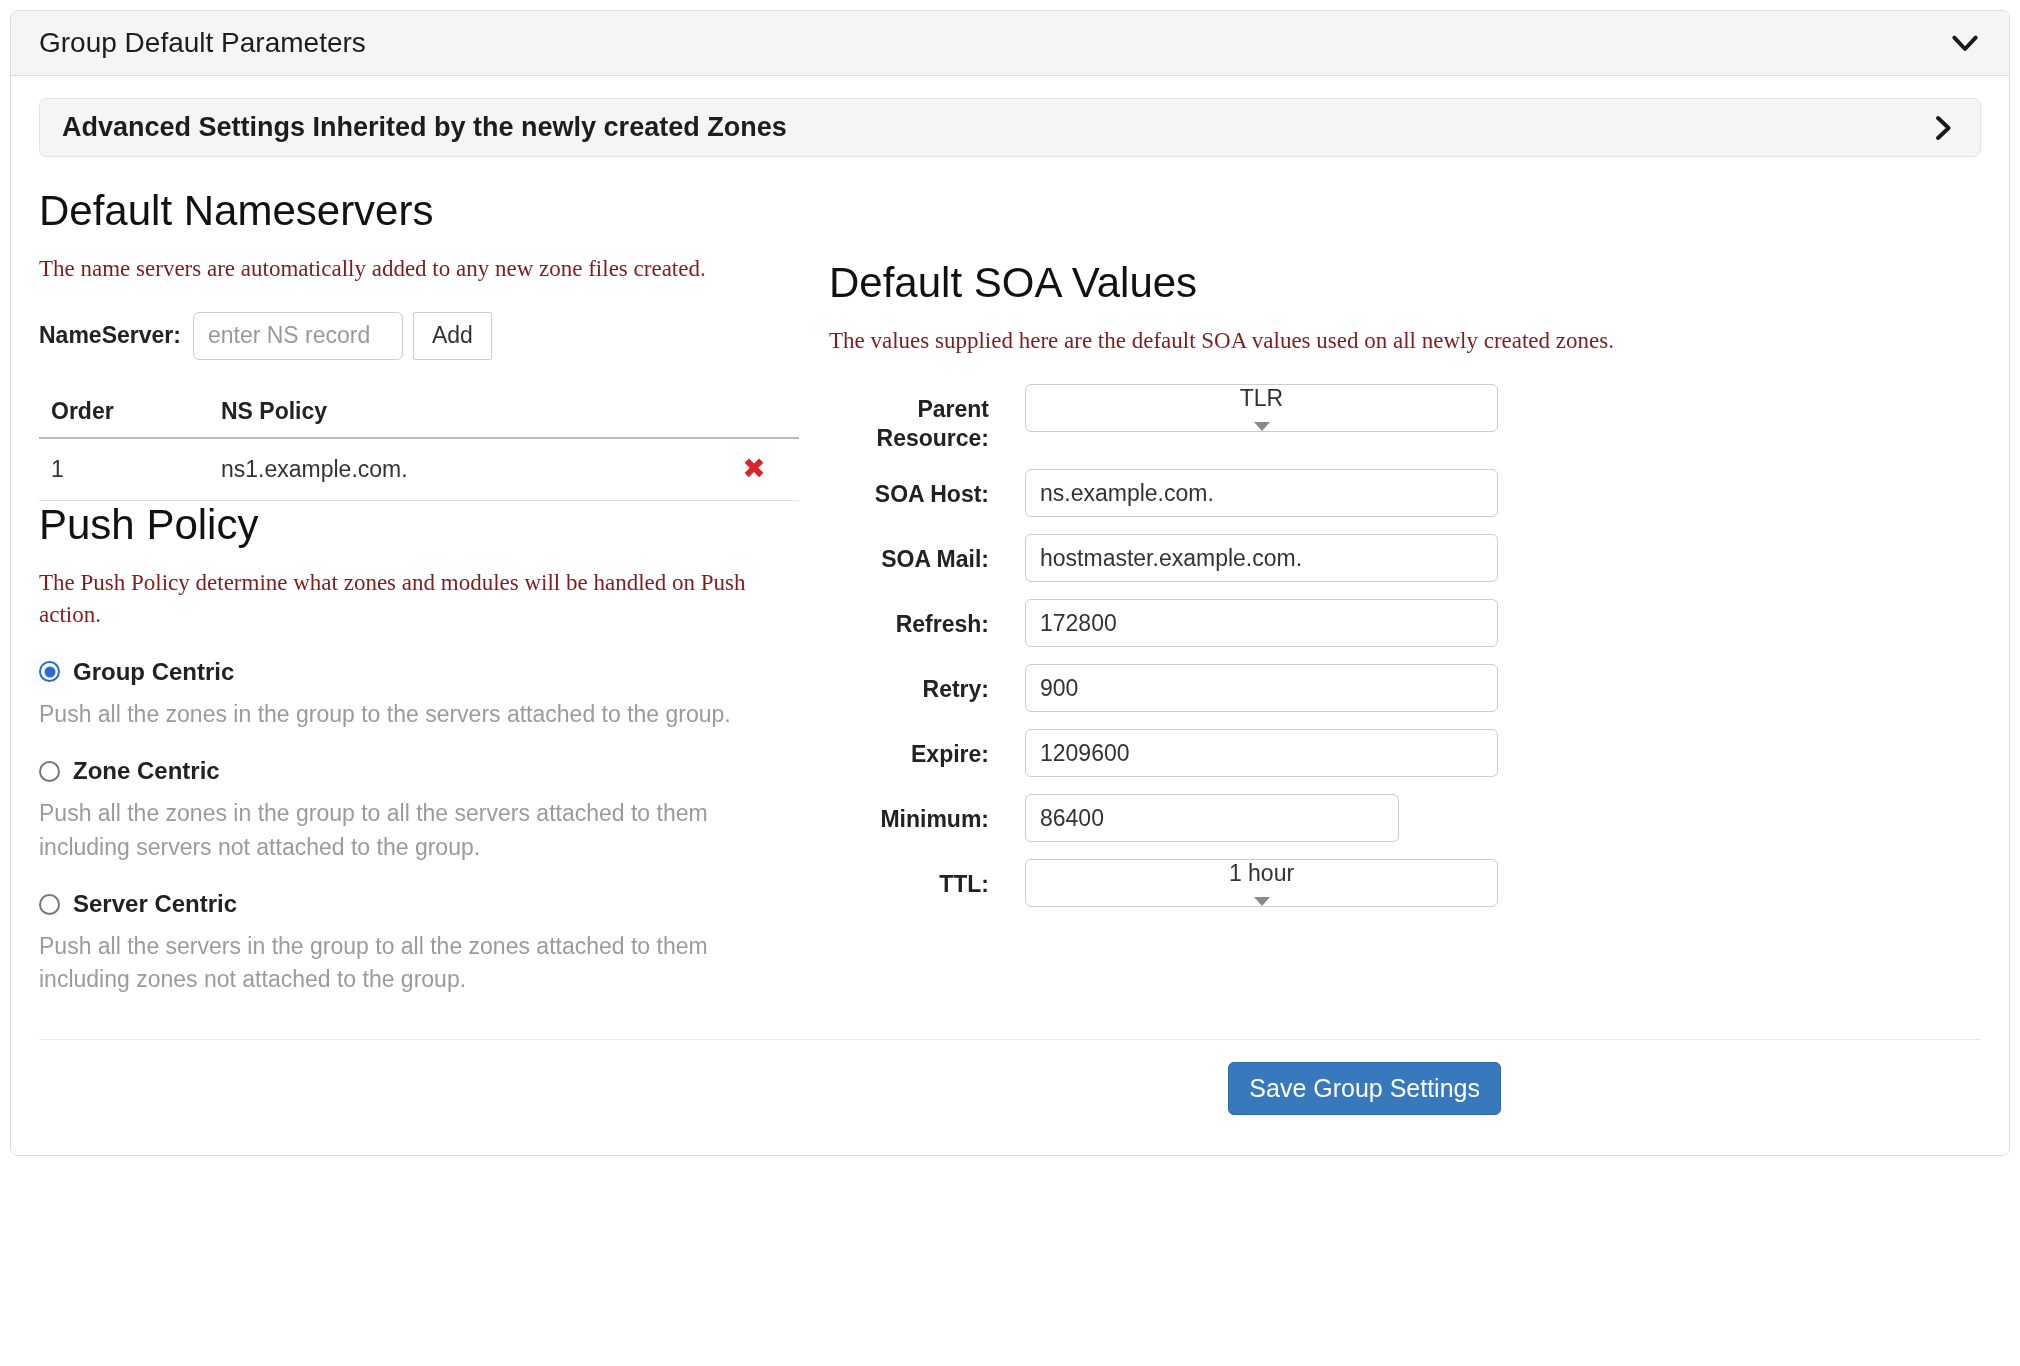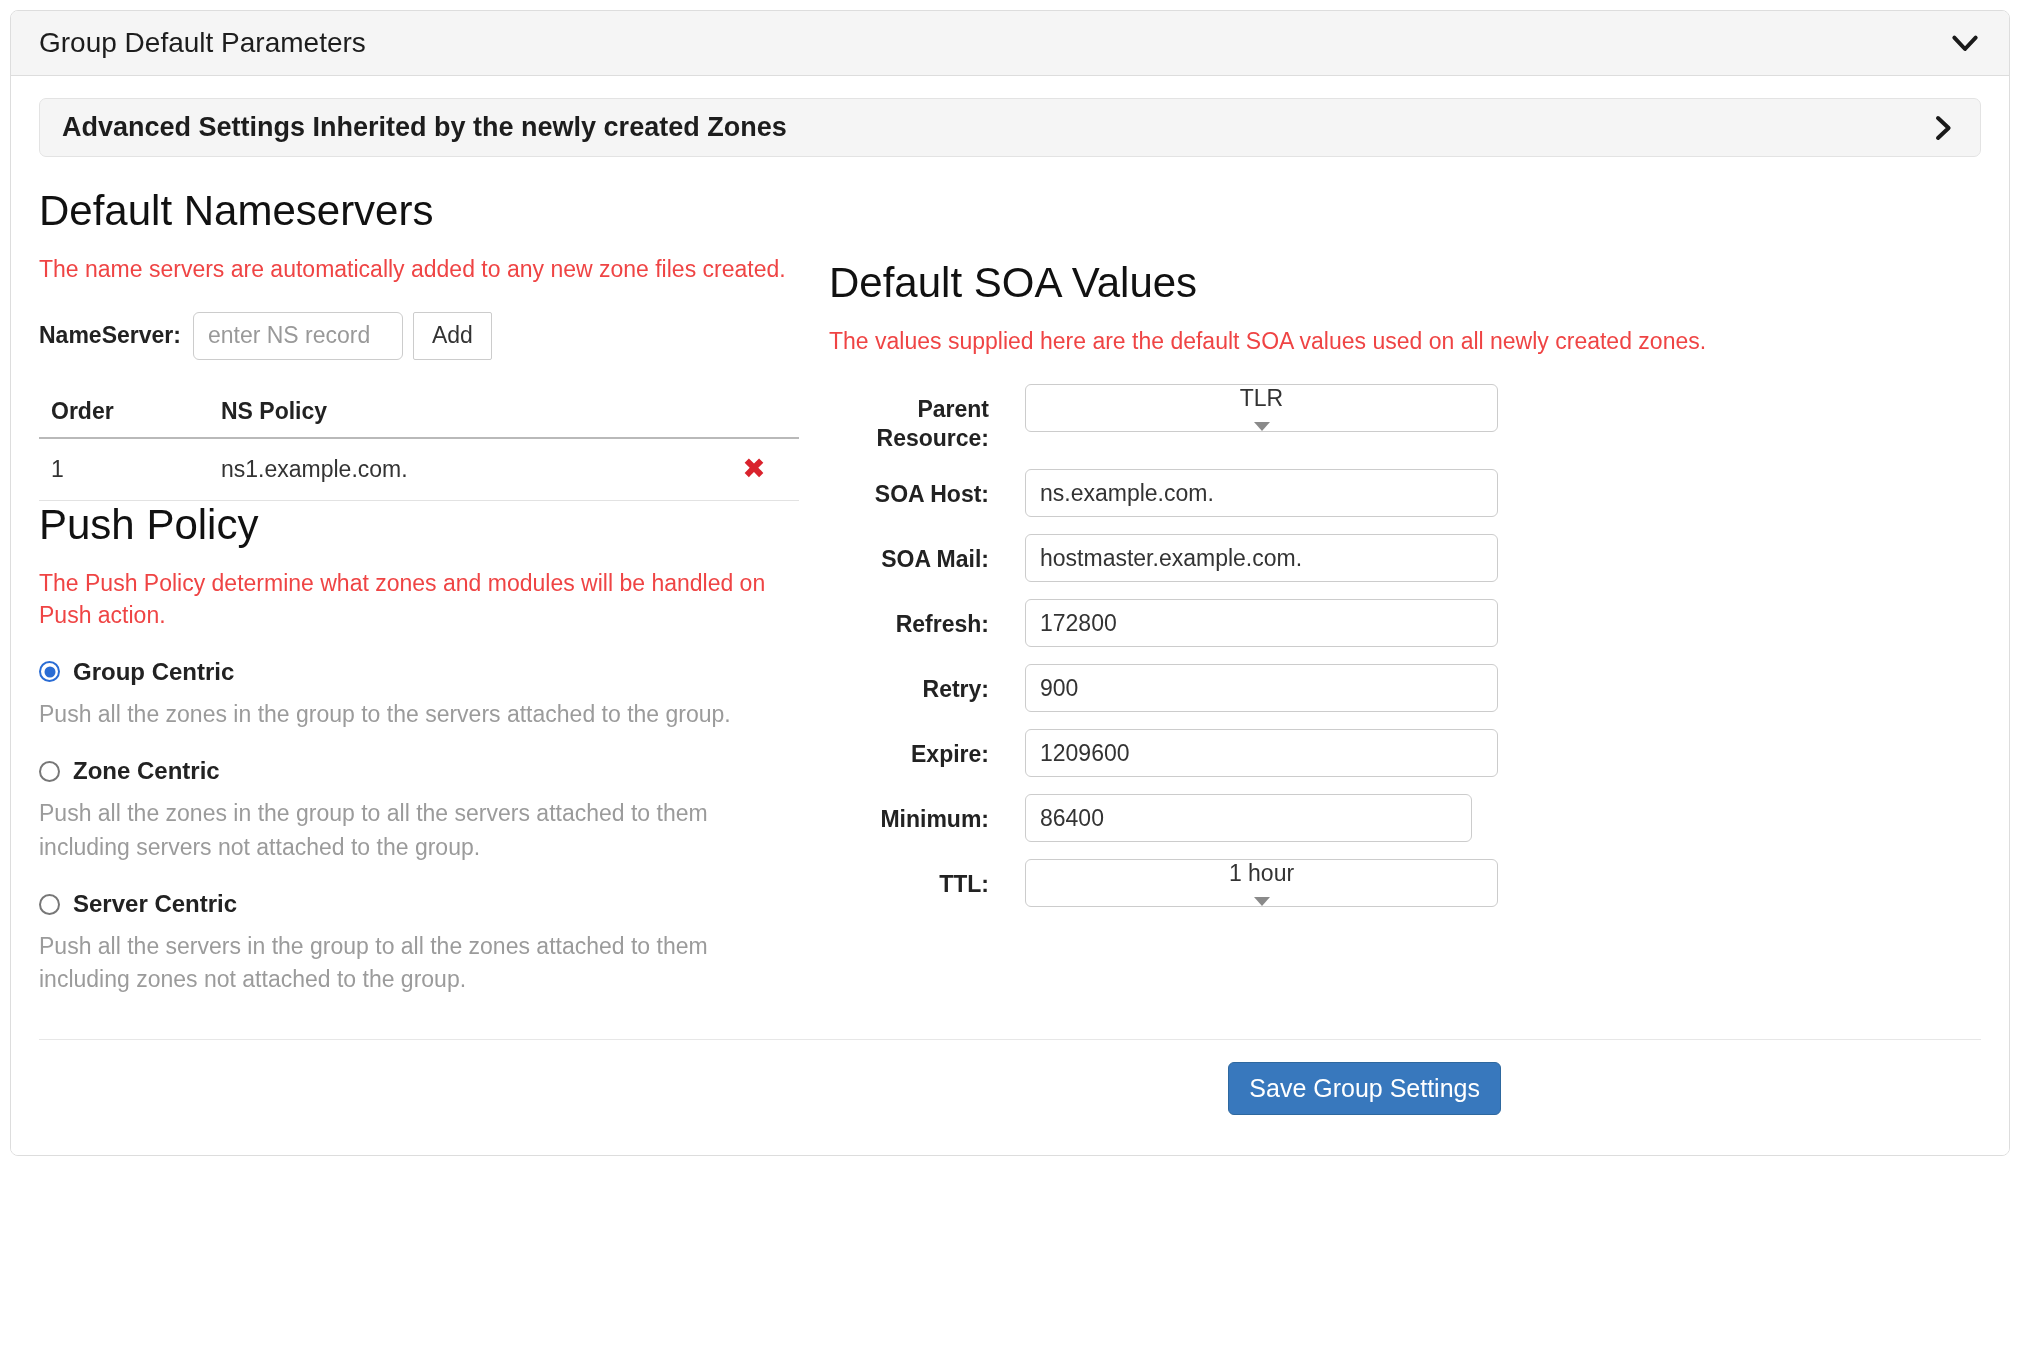--- a/index.html
+++ b/index.html
@@ -43,21 +43,21 @@
   .col-left { width: 760px; flex: 0 0 760px; }
   .col-right { flex: 1 1 auto; margin-left: 30px; }
 
   h2.section-title {
     font-size: 42px;
     font-weight: 500;
     color: #111;
     margin: 0 0 18px 0;
     letter-spacing: 0;
   }
-  .desc { font-size: 23px; color: #ef4444; line-height: 1.42; }
+  .desc { font-size: 23px; color: #7f1d1d; line-height: 1.42; font-family: Liberation Serif, serif; }
   .col-right .desc { max-width: 930px; margin-bottom: 26px; }
 
   
   .ns-form { display: flex; align-items: center; margin-top: 26px; }
   .ns-label { font-size: 23px; font-weight: 700; color: #222; margin-right: 12px; white-space: nowrap; }
   .text-input {
     height: 48px;
     border: 1px solid #ccc;
     border-radius: 6px;
     padding: 16px 14px;
@@ -282,21 +282,21 @@
           <div class="form-group">
             <div class="ctl-label">Expire:</div>
             <div class="ctl">
               <input class="text-input" style="width: 473px;" type="text" value="1209600">
             </div>
           </div>
 
           <div class="form-group">
             <div class="ctl-label">Minimum:</div>
             <div class="ctl">
-              <input class="text-input" style="width: 447px;" type="text" value="86400">
+              <input class="text-input" style="width: 374px;" type="text" value="86400">
             </div>
           </div>
 
           <div class="form-group">
             <div class="ctl-label">TTL:</div>
             <div class="ctl">
               <div class="select">
                 <span>1 hour</span>
                 <span class="caret"></span>
               </div>

